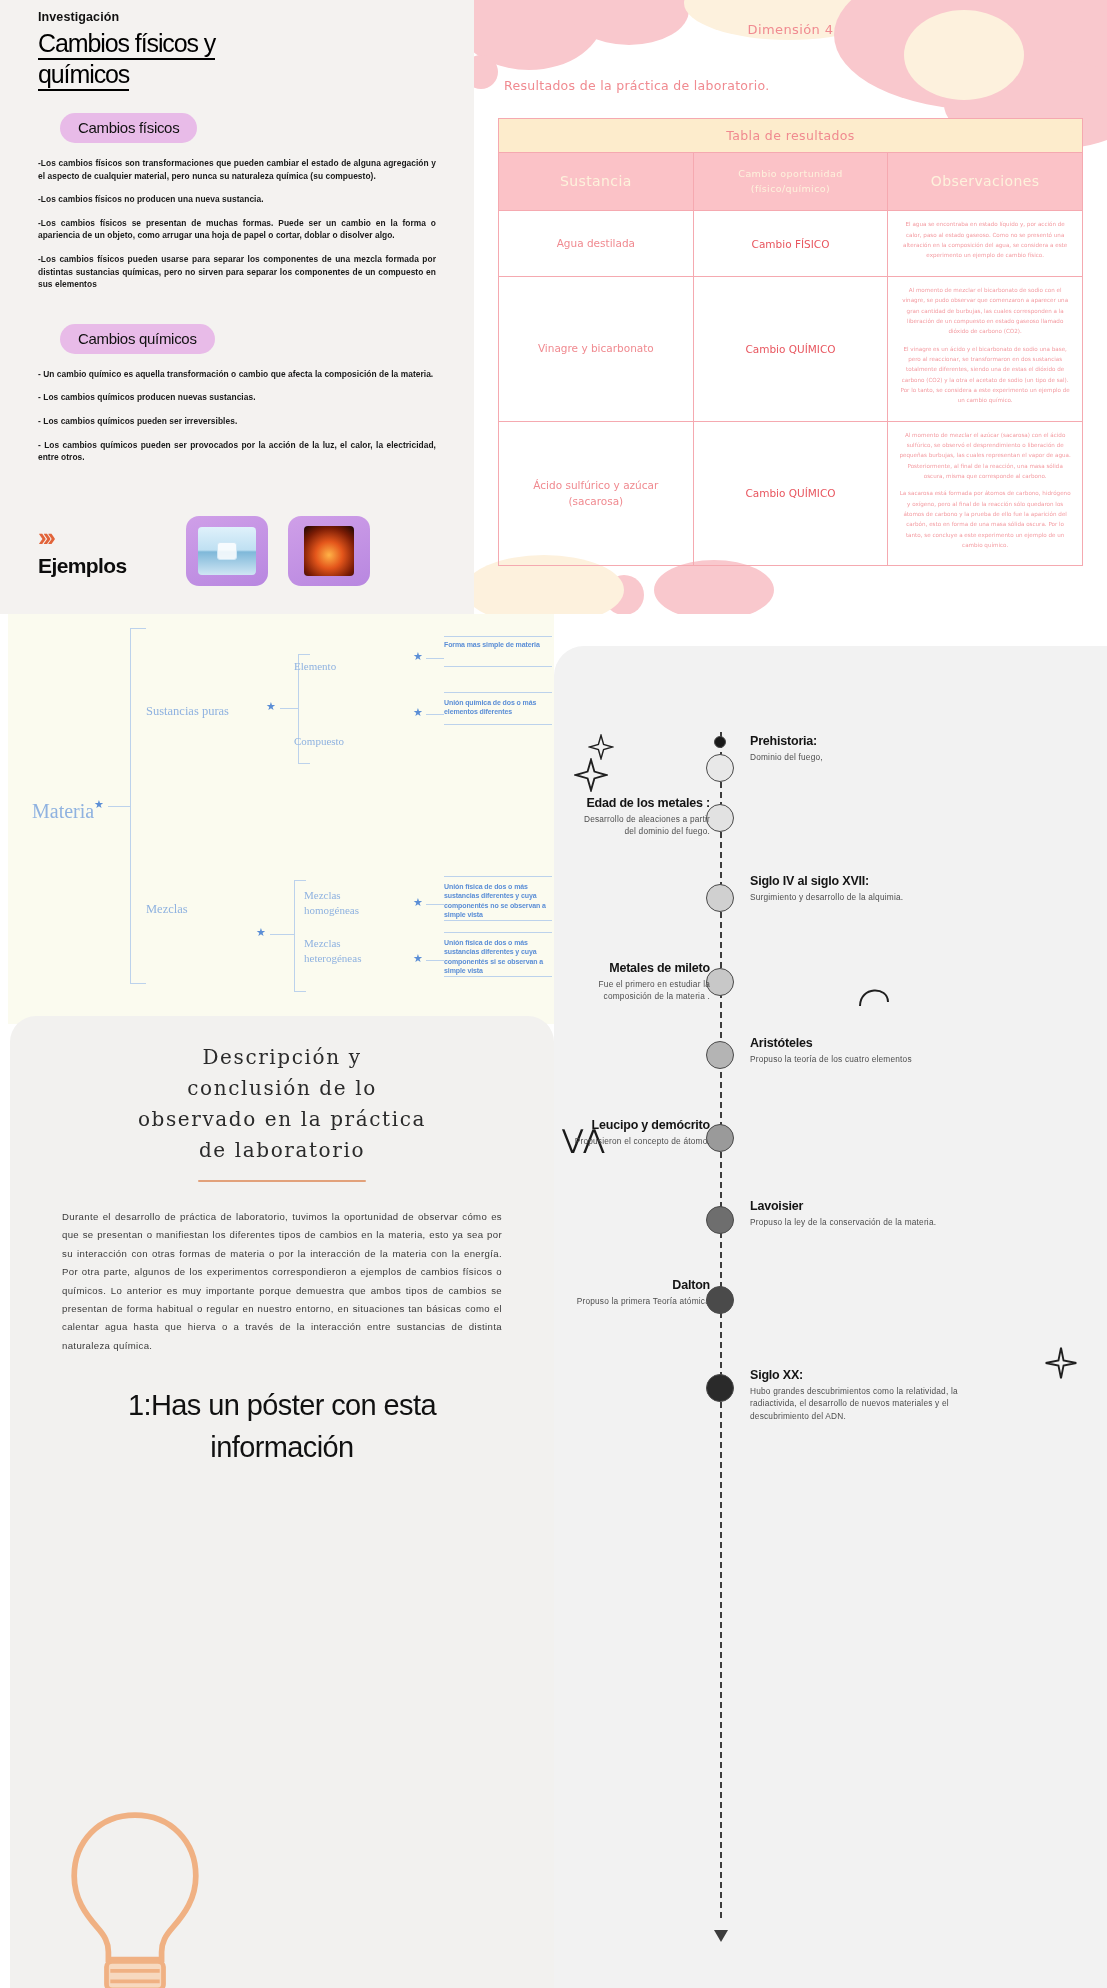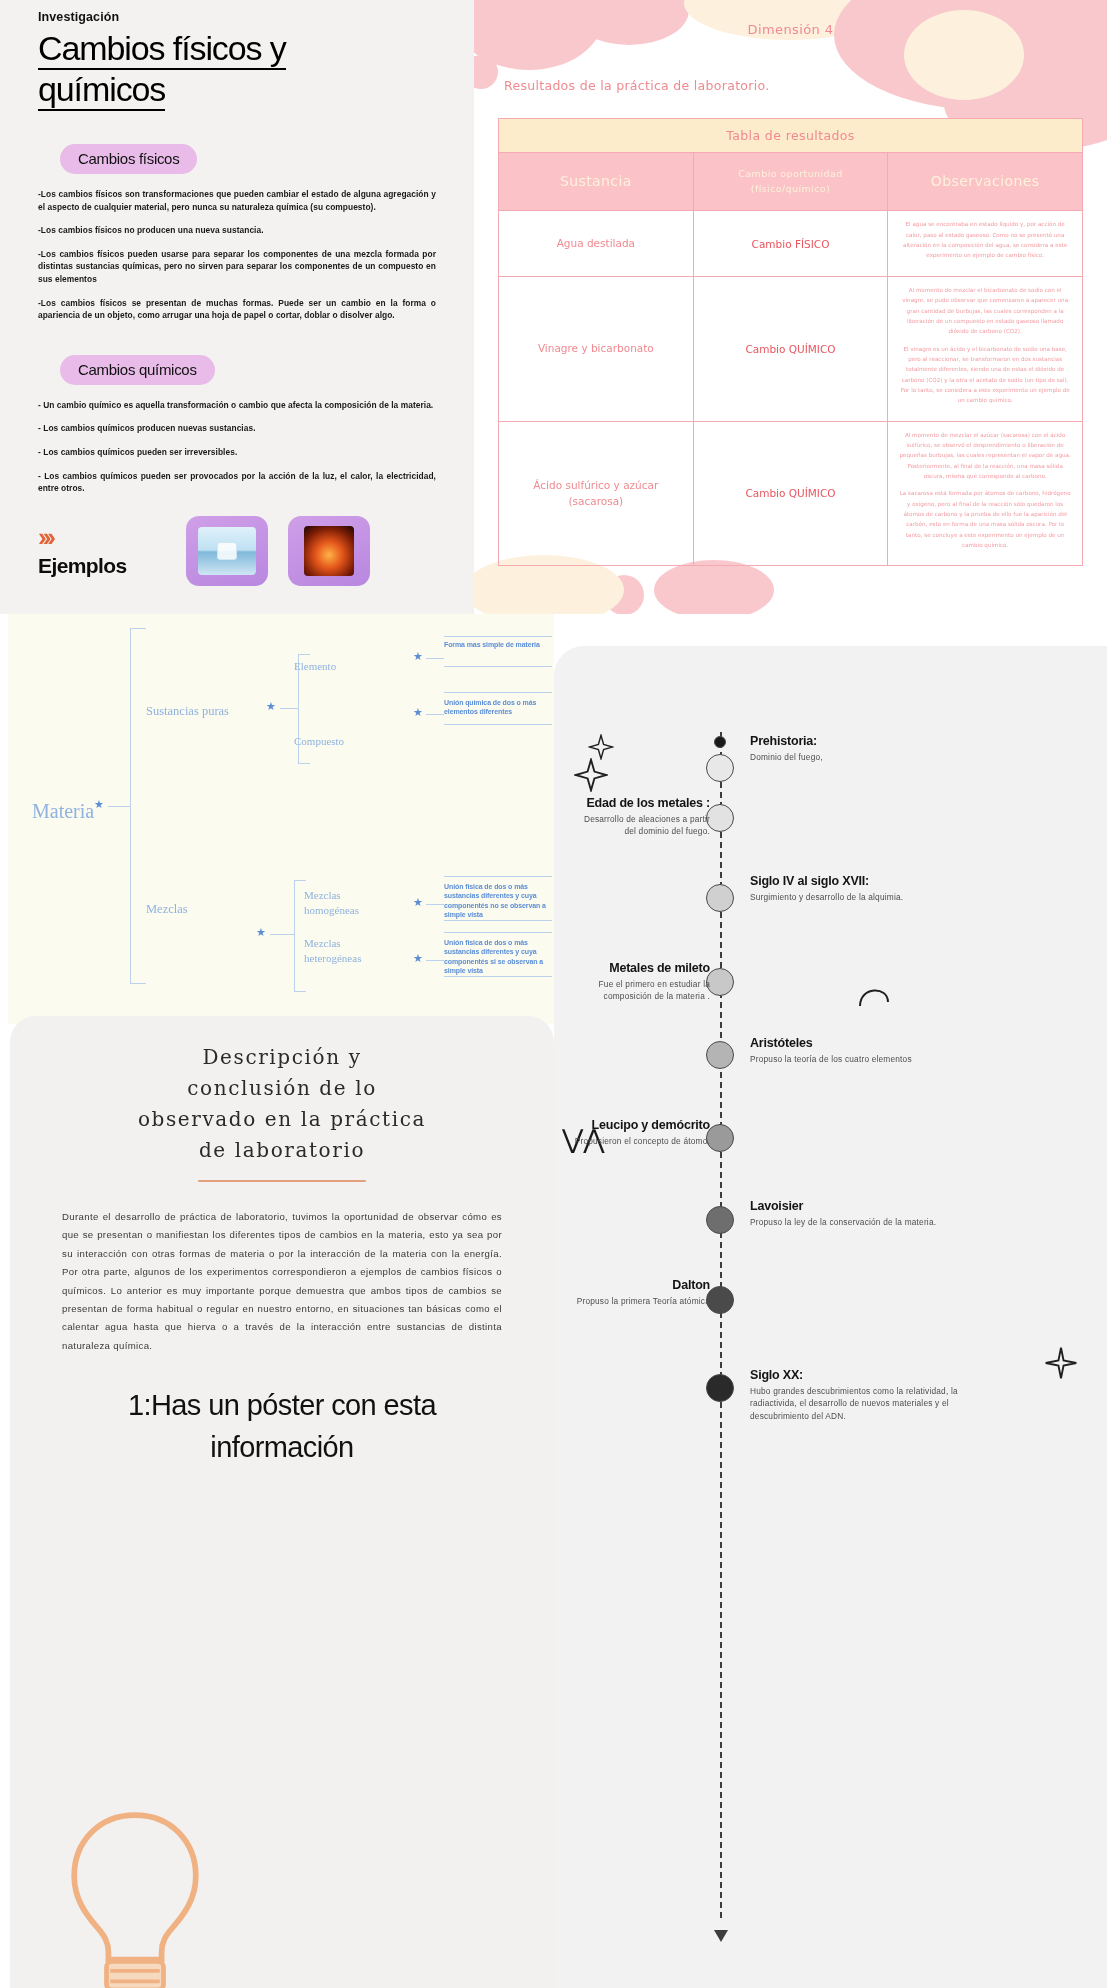--- a/index.html
+++ b/index.html
@@ -12,28 +12,28 @@
   }
 
   
   #panel-investigacion{
     position:absolute; left:0; top:0; width:474px; height:614px;
     background:#f4f2f0;
     padding:10px 38px 0 38px;
   }
   .inv-kicker{ font-size:12.5px; font-weight:700; color:#111; letter-spacing:.1px; }
   .inv-title{
-    font-size:34px; font-weight:400; color:#000; line-height:1.22;
+    font-size:25px; font-weight:400; color:#000; line-height:1.22;
     letter-spacing:-1.1px; margin-top:4px; font-stretch:condensed;
   }
   .inv-title span{ border-bottom:2px solid #000; display:inline; padding-bottom:1px;}
   .pill{
     display:inline-block; background:#e8bbe8; color:#111;
     border-radius:22px; padding:6px 18px 7px 18px;
-    font-size:15px; letter-spacing:-.3px; margin:33px 0 14px 22px;
+    font-size:15px; letter-spacing:-.3px; margin:24px 0 14px 22px;
   }
   .pill.second{ margin-top:22px; }
   .inv-p{
     font-size:8.4px; font-weight:700; color:#1a1a1a; line-height:1.5;
     text-align:justify; margin:0 0 11px 0; letter-spacing:.05px;
   }
   .ejemplos-row{
     position:absolute; left:38px; bottom:28px; right:30px;
     display:flex; align-items:center; gap:20px;
   }
@@ -171,22 +171,22 @@
 <section id="panel-investigacion">
   <div class="inv-kicker">Investigación</div>
   <div class="inv-title">
     <span>Cambios físicos y</span><br>
     <span>químicos </span>
   </div>
 
   <div class="pill">Cambios físicos</div>
   <p class="inv-p">-Los cambios físicos son transformaciones que pueden cambiar el estado de alguna agregación y el aspecto de cualquier material, pero nunca su naturaleza química (su compuesto).</p>
   <p class="inv-p">-Los cambios físicos no producen una nueva sustancia.</p>
+  <p class="inv-p">-Los cambios físicos se presentan de muchas formas. Puede ser un cambio en la forma o apariencia de un objeto, como arrugar una hoja de papel o cortar, doblar o disolver algo.</p>
   <p class="inv-p">-Los cambios físicos pueden usarse para separar los componentes de una mezcla formada por distintas sustancias químicas, pero no sirven para separar los componentes de un compuesto en sus elementos</p>
-  <p class="inv-p">-Los cambios físicos se presentan de muchas formas. Puede ser un cambio en la forma o apariencia de un objeto, como arrugar una hoja de papel o cortar, doblar o disolver algo.</p>
 
   <div class="pill second">Cambios químicos</div>
   <p class="inv-p">- Un cambio químico es aquella transformación o cambio que afecta la composición de la materia.</p>
   <p class="inv-p">- Los cambios químicos producen nuevas sustancias.</p>
   <p class="inv-p">- Los cambios químicos pueden ser irreversibles.</p>
   <p class="inv-p">- Los cambios químicos pueden ser provocados por la acción de la luz, el calor, la electricidad, entre otros.</p>
 
   <div class="ejemplos-row">
     <div class="ej-label">
       <div class="chevs">›››</div>

